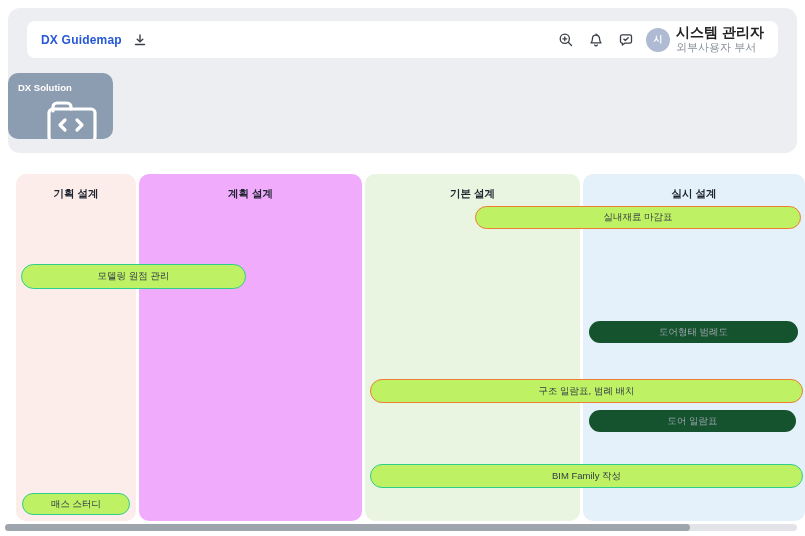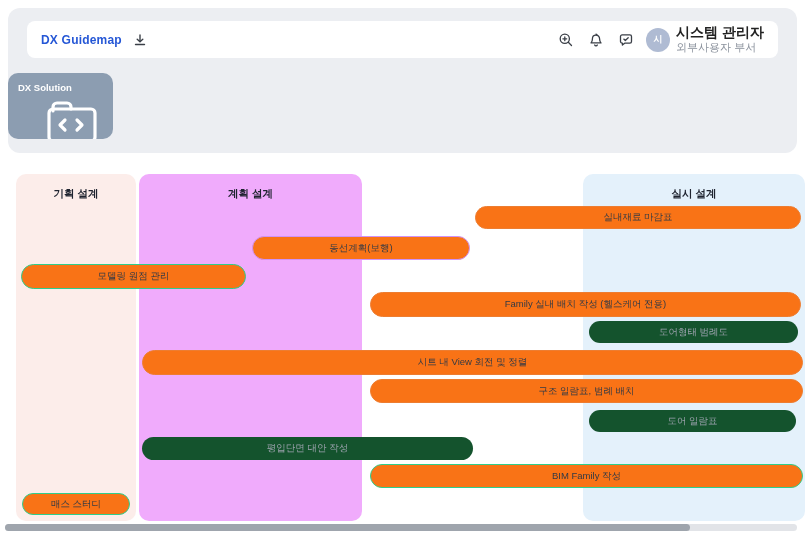--- a/index.html
+++ b/index.html
@@ -27,21 +27,21 @@
 
   
   .board { position:absolute; left:16px; top:174px; width:789px; height:347px; }
   .col { position:absolute; top:0; height:347px; border-radius:10px; }
   .col-title { text-align:center; padding-top:13px; font-size:10.5px; font-weight:bold; color:#1f2430; }
   .col-0 { left:0;   width:120px; background:#FCEDEA; }
   .col-1 { left:123px; width:223px; background:#f0abfc; }
   .col-2 { left:349px; width:215px; background:#E9F5E1; }
   .col-3 { left:567px; width:222px; background:#E4F1FB; }
 
-  .pill { position:absolute; background:#f97316; border-radius:13px; display:flex; align-items:center; justify-content:center;
+  .pill { position:absolute; background:#bef264; border-radius:13px; display:flex; align-items:center; justify-content:center;
           font-size:9.5px; color:#333A45; cursor:pointer; white-space:nowrap; }
   .pill-orange { border:1.6px solid #ED7D31; }
   .pill-purple { border:1.6px solid #CE93F8; }
   .pill-green  { border:1.6px solid #2FCE8C; }
   .pill-gray   { background:#14532d; color:#9BA2AC; border:none; cursor:default; }
 
   
   .hscroll { position:absolute; left:5px; top:524px; width:792px; height:7px; background:#E2E4E8; border-radius:4px; }
   .hscroll-thumb { position:absolute; left:0; top:0; width:685px; height:7px; background:#9FA5AD; border-radius:4px; cursor:pointer; }
 
@@ -109,32 +109,31 @@
   </div>
 </div>
 
 <div class="board">
   <div class="col col-0">
     <div class="col-title">기획 설계</div>
   </div>
   <div class="col col-1">
     <div class="col-title">계획 설계</div>
   </div>
+  <div class="col col-2">
+    <div class="col-title">기본 설계</div>
+  </div>
   <div class="col col-3">
     <div class="col-title">실시 설계</div>
   </div>
 
   <div class="pill pill-orange" style="left:459px;top:32px;width:326px;height:23px">실내재료 마감표</div>
-  <div class="pill pill-purple" style="left:236px;top:62px;width:218px;height:24px">동선계획(보행)</div>
   <div class="pill pill-green" style="left:5px;top:90px;width:225px;height:25px">모델링 원점 관리</div>
-  <div class="pill pill-orange" style="left:354px;top:118px;width:431px;height:25px">Family 실내 배치 작성 (헬스케어 전용)</div>
   <div class="pill pill-gray" style="left:573px;top:147px;width:209px;height:22px">도어형태 범례도</div>
-  <div class="pill pill-orange" style="left:126px;top:176px;width:661px;height:25px">시트 내 View 회전 및 정렬</div>
   <div class="pill pill-gray" style="left:573px;top:236px;width:207px;height:22px">도어 일람표</div>
   <div class="pill pill-orange" style="left:354px;top:205px;width:433px;height:24px">구조 일람표, 범례 배치</div>
-  <div class="pill pill-gray" style="left:126px;top:263px;width:331px;height:23px">평입단면 대안 작성</div>
   <div class="pill pill-green" style="left:354px;top:290px;width:433px;height:24px">BIM Family 작성</div>
   <div class="pill pill-green" style="left:6px;top:319px;width:108px;height:22px">매스 스터디</div>
 </div>
 
 <div class="hscroll">
   <div class="hscroll-thumb"></div>
 </div>
 
 </body></html>

